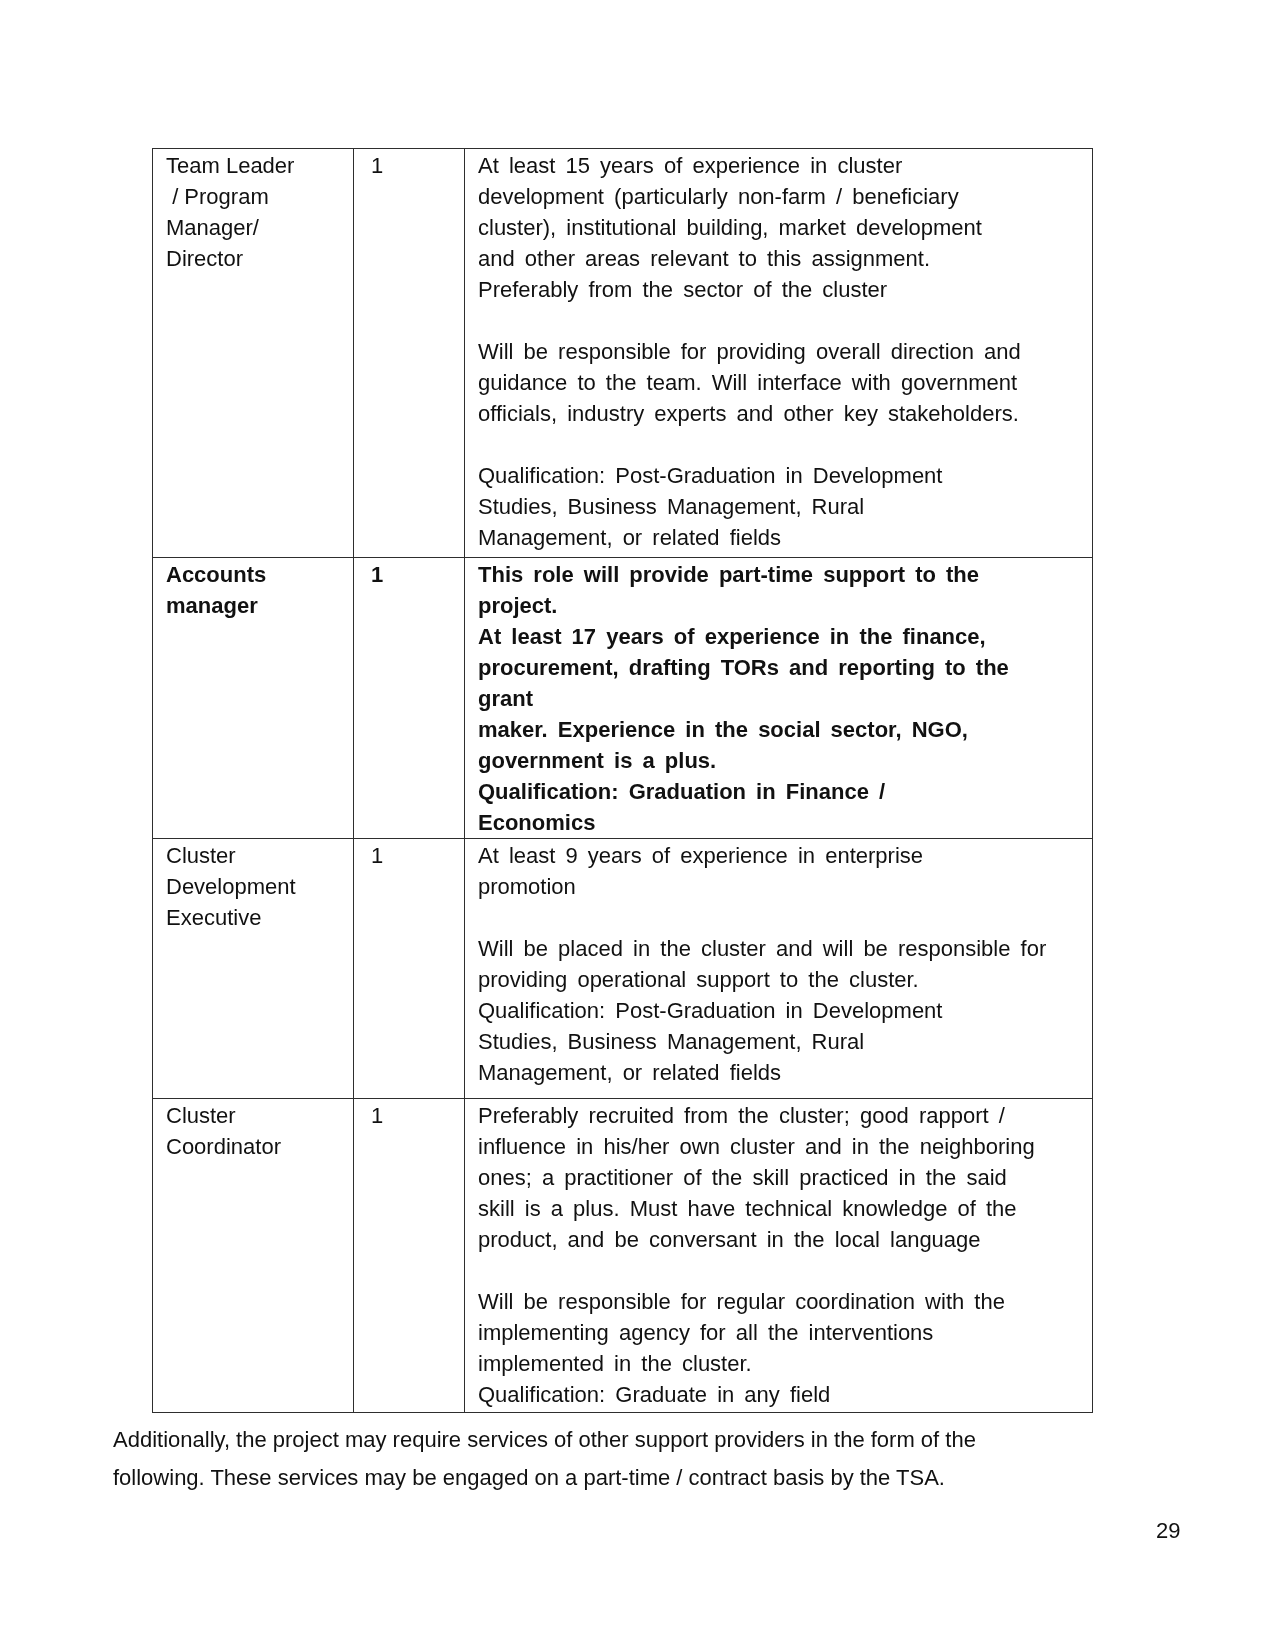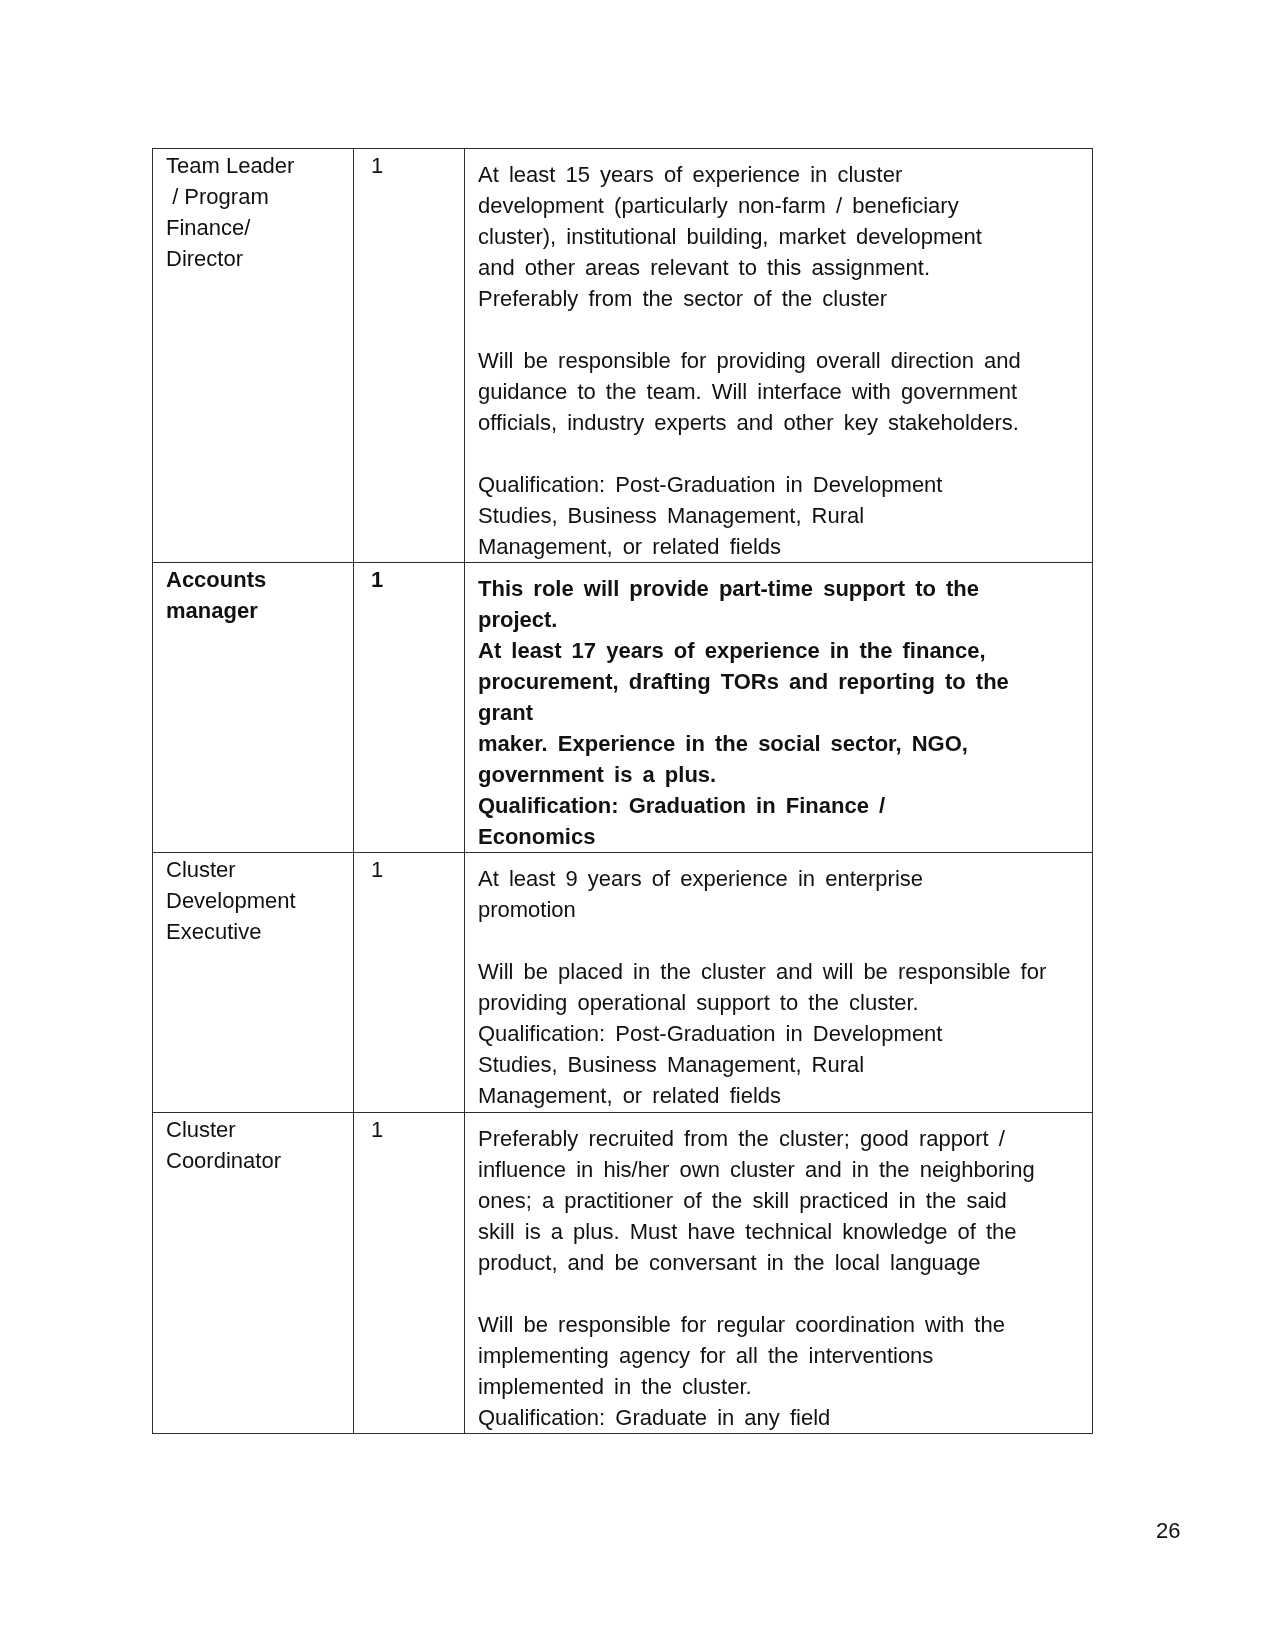--- a/index.html
+++ b/index.html
@@ -34,21 +34,21 @@
   td {
     border: 1.5px solid #2e2e2e;
     vertical-align: top;
     font-size: 22px;
     line-height: 31px;
     white-space: pre-wrap;
     overflow: hidden;
   }
   td.role-col  { padding: 1px 6px 0 13px; }
   td.count-col { padding: 1px 4px 0 17px; }
-  td.desc-col  { padding: 10px 24px 0 13px; word-spacing: 4px; margin-left: 24px; }
+  td.desc-col  { padding: 1px 24px 0 13px; word-spacing: 4px; margin-left: 24px; }
   .after-par {
     position: absolute;
     left: 113px;
     top: 1421px;
     width: 1060px;
     margin: 0;
     font-size: 22px;
     line-height: 38px;
     white-space: pre-wrap;
   }
@@ -68,21 +68,21 @@
   <table class="doc-table">
     <colgroup>
         <col class="c1">
         <col class="c2">
         <col class="c3">
       </colgroup>
     <tbody>
       <tr class="r1">
         <td class="role-col">Team Leader
  / Program
-Finance/
+Manager/
 Director</td>
         <td class="count-col">1</td>
         <td class="desc-col">At least 15 years of experience in cluster
 development (particularly non-farm / beneficiary
 cluster), institutional building, market development
 and other areas relevant to this assignment.
 Preferably from the sector of the cluster
 
 Will be responsible for providing overall direction and
 guidance to the team. Will interface with government
@@ -130,16 +130,18 @@
 product, and be conversant in the local language
 
 Will be responsible for regular coordination with the
 implementing agency for all the interventions
 implemented in the cluster.
 Qualification: Graduate in any field</td>
       </tr>
     </tbody>
   </table>
 
+  <p class="after-par">Additionally, the project may require services of other support providers in the form of the
+following. These services may be engaged on a part-time / contract basis by the TSA.</p>
 
-  <div class="page-num">26</div>
+  <div class="page-num">29</div>
 
 </div>
 
 </body></html>

